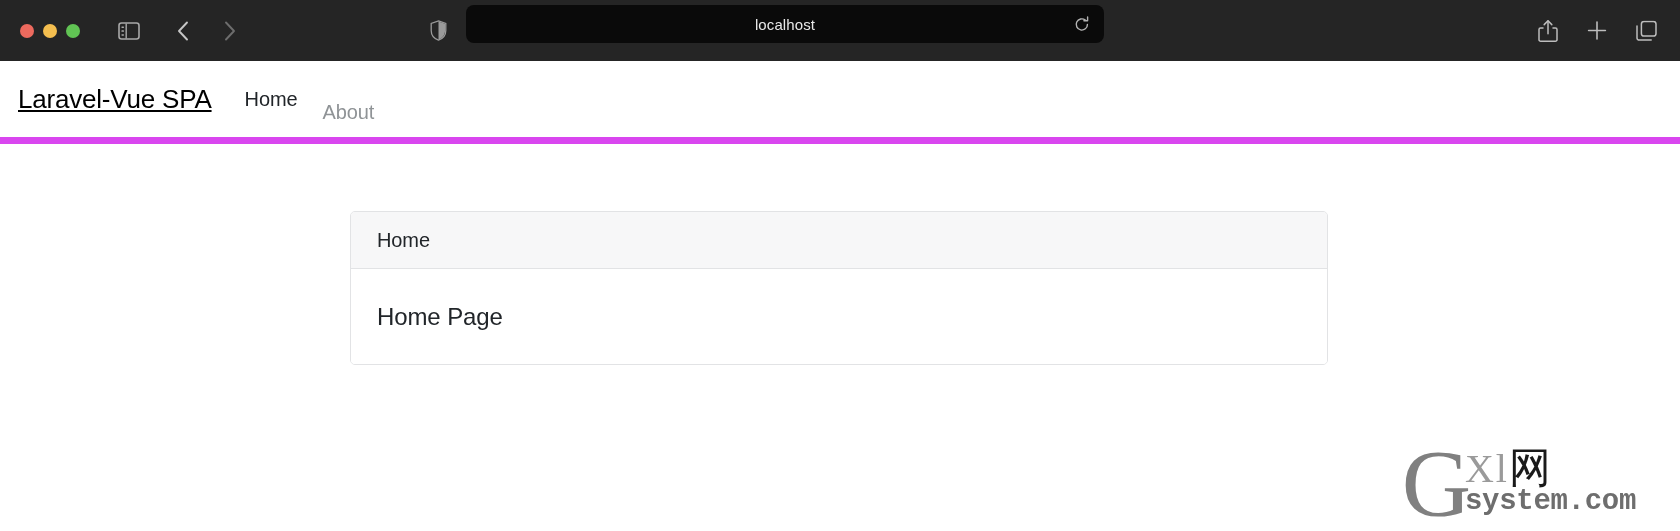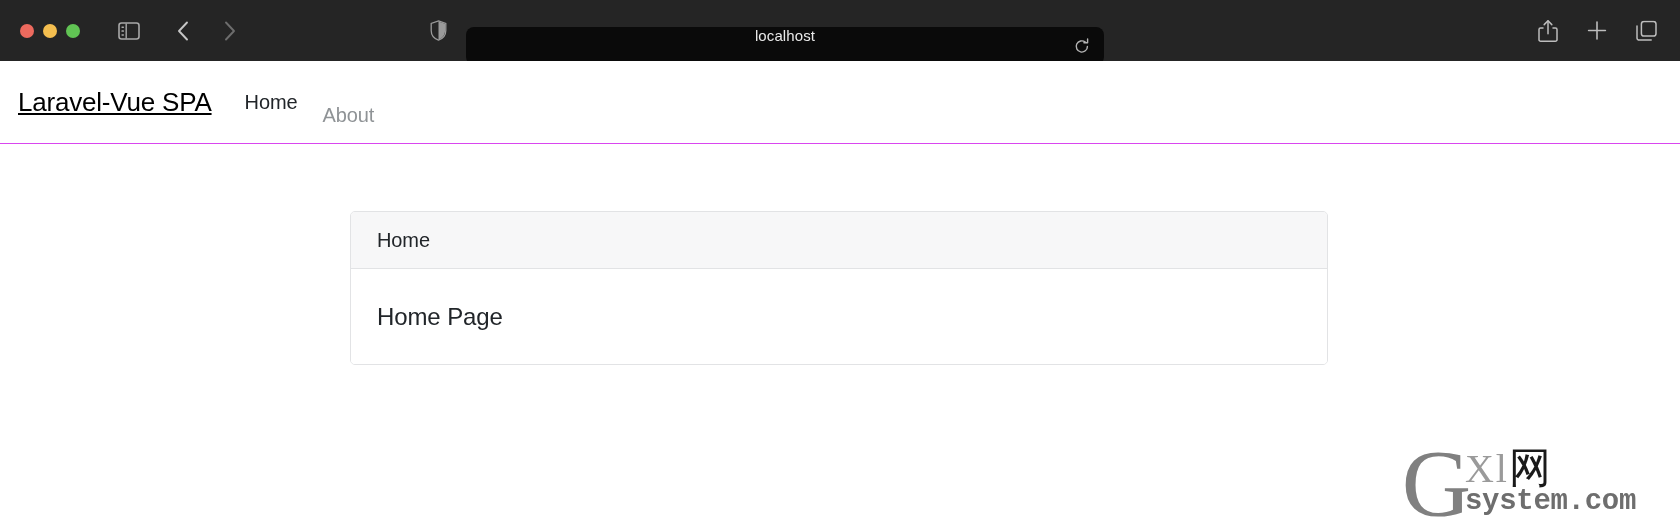--- a/index.html
+++ b/index.html
@@ -75,26 +75,27 @@
     height: 24px;
     display: flex;
     align-items: center;
     justify-content: center;
   }
 
   
   .address-bar {
     position: absolute;
     left: 466px;
-    top: 27px;
+    top: 5px;
     width: 638px;
     height: 38px;
     background: #0a0a0a;
     border-radius: 8px;
     display: flex;
+    align-items: center;
     justify-content: center;
   }
   .address-text {
     color: #e9e9e9;
     font-size: 15px;
     letter-spacing: 0.1px;
   }
   .reload-btn {
     position: absolute;
     right: 12px;
@@ -135,21 +136,21 @@
 
   
   .navbar {
     position: relative;
     width: 100%;
     height: 83px;
     background: #ffffff;
     display: flex;
     align-items: center;
     padding-left: 18px;
-    border-bottom: 1px solid #d946ef;
+    border-bottom: 7px solid #d946ef;
   }
   .navbar-brand {
     font-size: 26px;
     color: #000000;
     font-weight: 400;
     letter-spacing: -0.2px;
     line-height: 1;
   }
   .navbar-links {
     display: flex;

